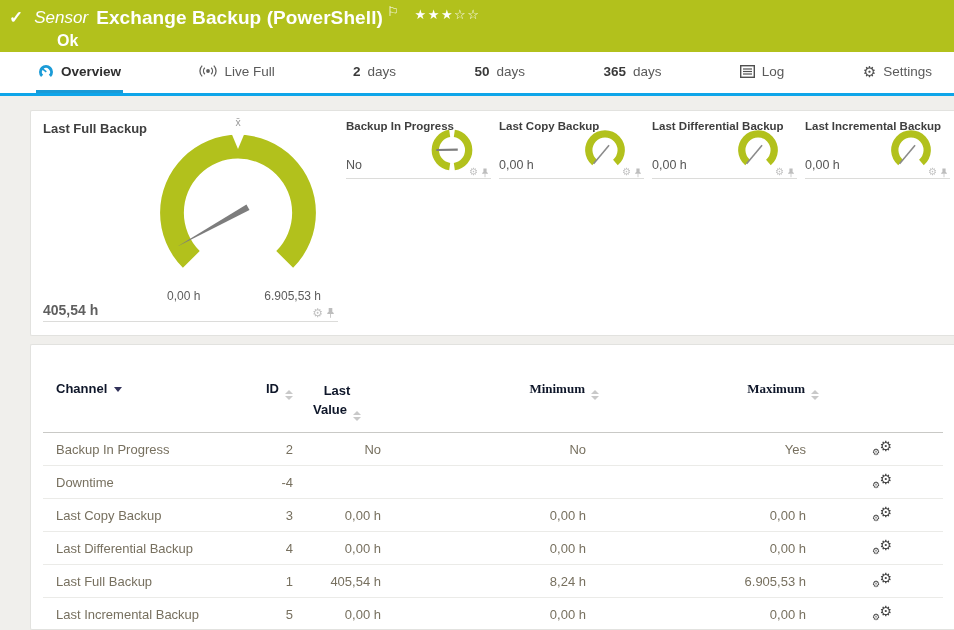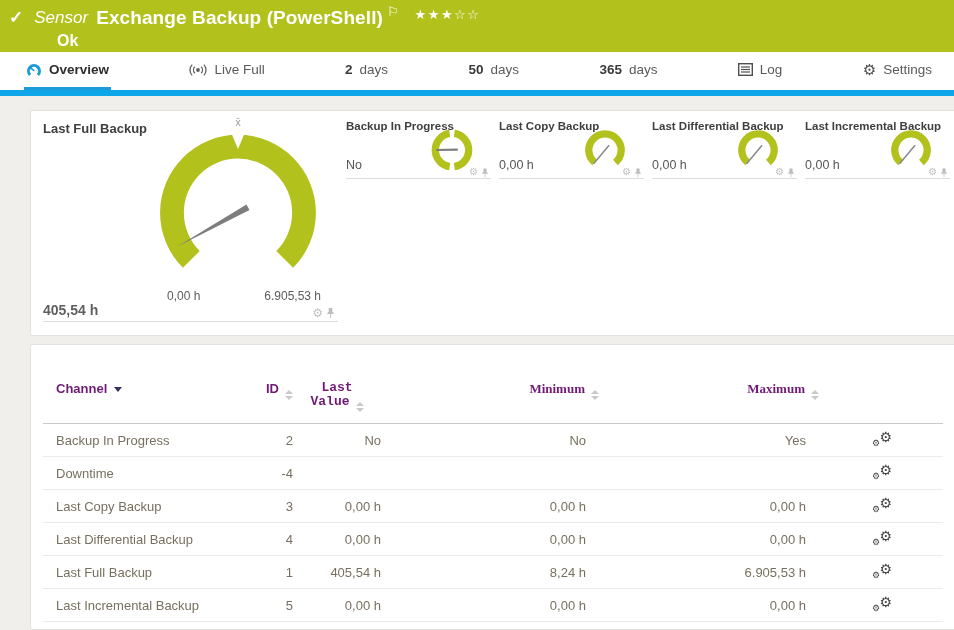--- a/index.html
+++ b/index.html
@@ -16,23 +16,23 @@
   }
   .sh-row { display:flex; align-items:flex-start; }
   .sh-check { font-size:17px; font-weight:bold; margin-right:11px; line-height:22px; }
   .sh-kind { font-style:italic; font-size:17px; line-height:22px; margin-right:8px; }
   .sh-name { font-weight:bold; font-size:19px; line-height:22px; letter-spacing:0.1px; }
   .sh-flag { font-size:13px; line-height:14px; margin-left:4px; position:relative; top:-2px; cursor:pointer; }
   .sh-stars { font-size:13px; letter-spacing:1.5px; margin-left:16px; position:relative; top:0px; cursor:pointer; }
   .sh-status { font-size:16px; font-weight:bold; margin:3px 0 0 48px; }
   
   .tabbar {
-    height:44px; background:#fff; border-bottom:6px solid #0ea5e9;
+    height:44px; background:#fff; border-bottom:3px solid #0ea5e9;
     display:flex; justify-content:space-between; align-items:stretch;
-    padding:0 20px 0 24px;
+    padding:0 20px 0 36px;
   }
   .tab {
     display:flex; align-items:center; gap:7px; cursor:pointer;
     border-bottom:3px solid transparent; padding:0 2px; text-decoration:none;
   }
   .tab .tlabel { font-size:13.5px; color:#5a5a5a; }
   .tab .tstrong { font-size:13.5px; color:#3a3a3a; font-weight:bold; }
   .tab .tstrong:empty { display:none; }
   .tab.active { border-bottom-color:#1b9bd7; }
   .tab.active .tlabel { color:#2f2f2f; font-weight:bold; }
@@ -71,28 +71,28 @@
   .gsec-underline { top:67px; left:0; right:8px; }
   
   .tpanel { margin-top:8px; height:286px; padding:36px 12px 0 12px; overflow:hidden; }
   table.channels { border-collapse:collapse; width:900px; table-layout:fixed; }
   .channels col.c-channel { width:200px; }
   .channels col.c-id { width:50px; }
   .channels col.c-last { width:88px; }
   .channels col.c-min { width:220px; }
   .channels col.c-max { width:220px; }
   .channels th {
-    font-size:13px; font-weight:bold; color:#701a75;
+    font-size:13px; font-weight:bold; color:#0f172a;
     padding:0 0 12px 0; border-bottom:1px solid #c9c9c6; vertical-align:top;
     cursor:pointer;
   }
   .channels th.h-channel { text-align:left; padding-left:13px; }
   .channels th.h-id, .channels th.h-min, .channels th.h-max { text-align:right; }
   .channels th.h-last { text-align:center; }
-  .h-last-inner { display:inline-block; width:58px; text-align:center; line-height:14px;font-family:Liberation Mono, monospace; }
+  .h-last-inner { display:inline-block; width:58px; text-align:center; line-height:19px; }
   .channels td {
     font-size:13px; color:#77705f; height:33px;
     border-bottom:1px solid #ebebe8; padding:0;
   }
   .channels td.d-channel { text-align:left; padding-left:13px; }
   .channels td.d-id { text-align:right; }
   .channels td.d-last, .channels td.d-min, .channels td.d-max { text-align:right; }
   .channels td.d-min { padding-right:15px; }
   .channels td.d-max { padding-right:15px; }
   .channels th.h-min, .channels th.h-max { padding-right:2px;font-family:Liberation Serif, serif; }

